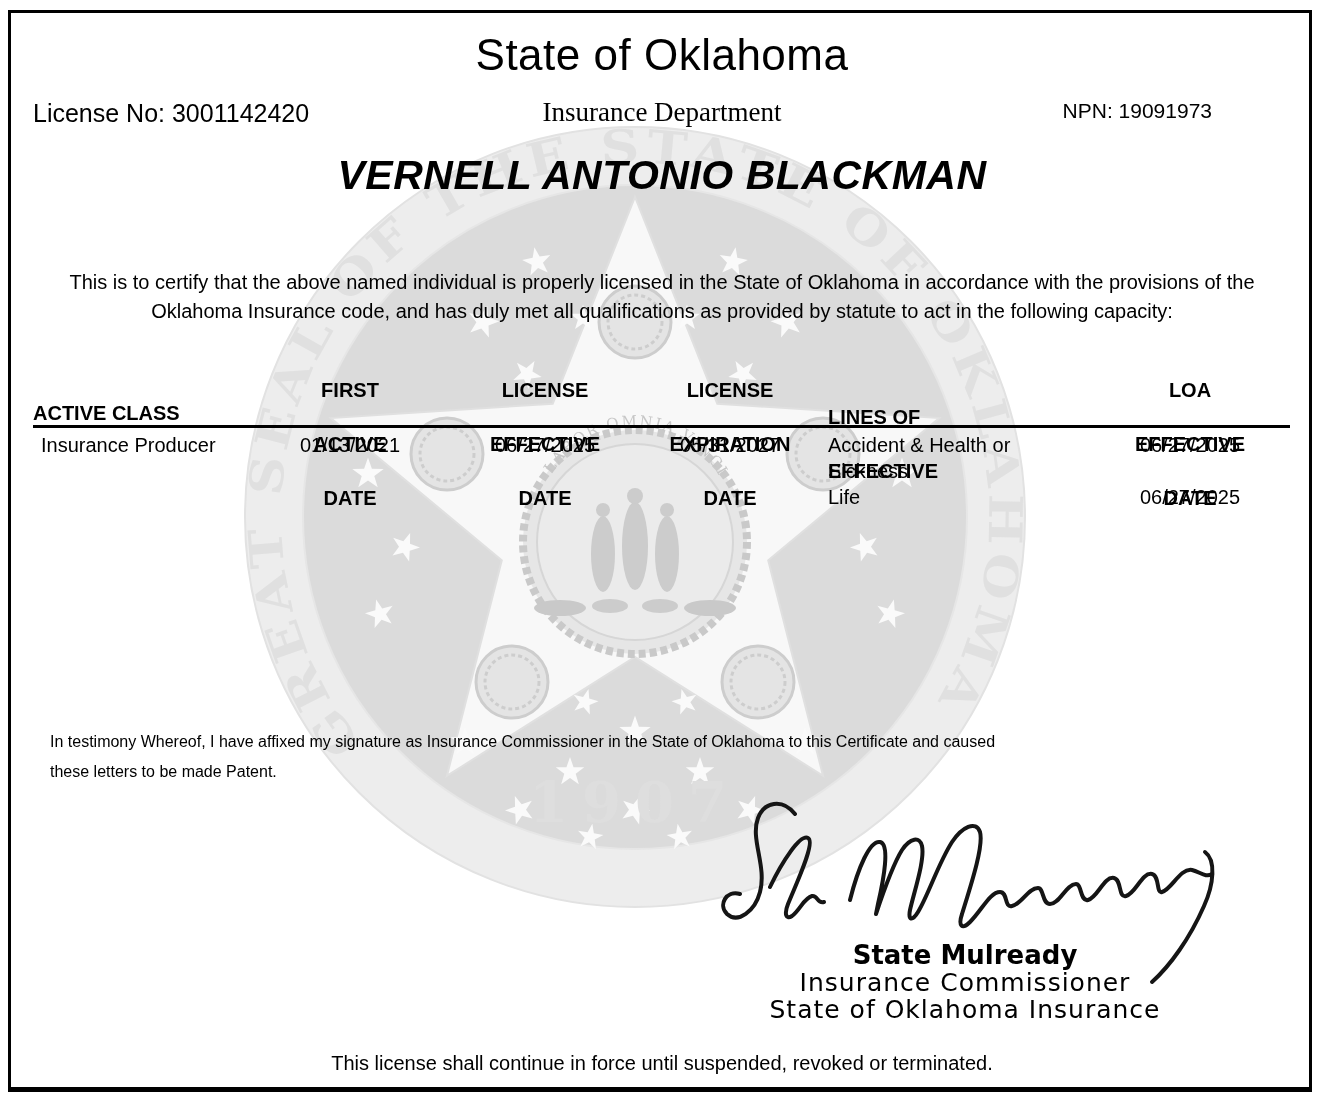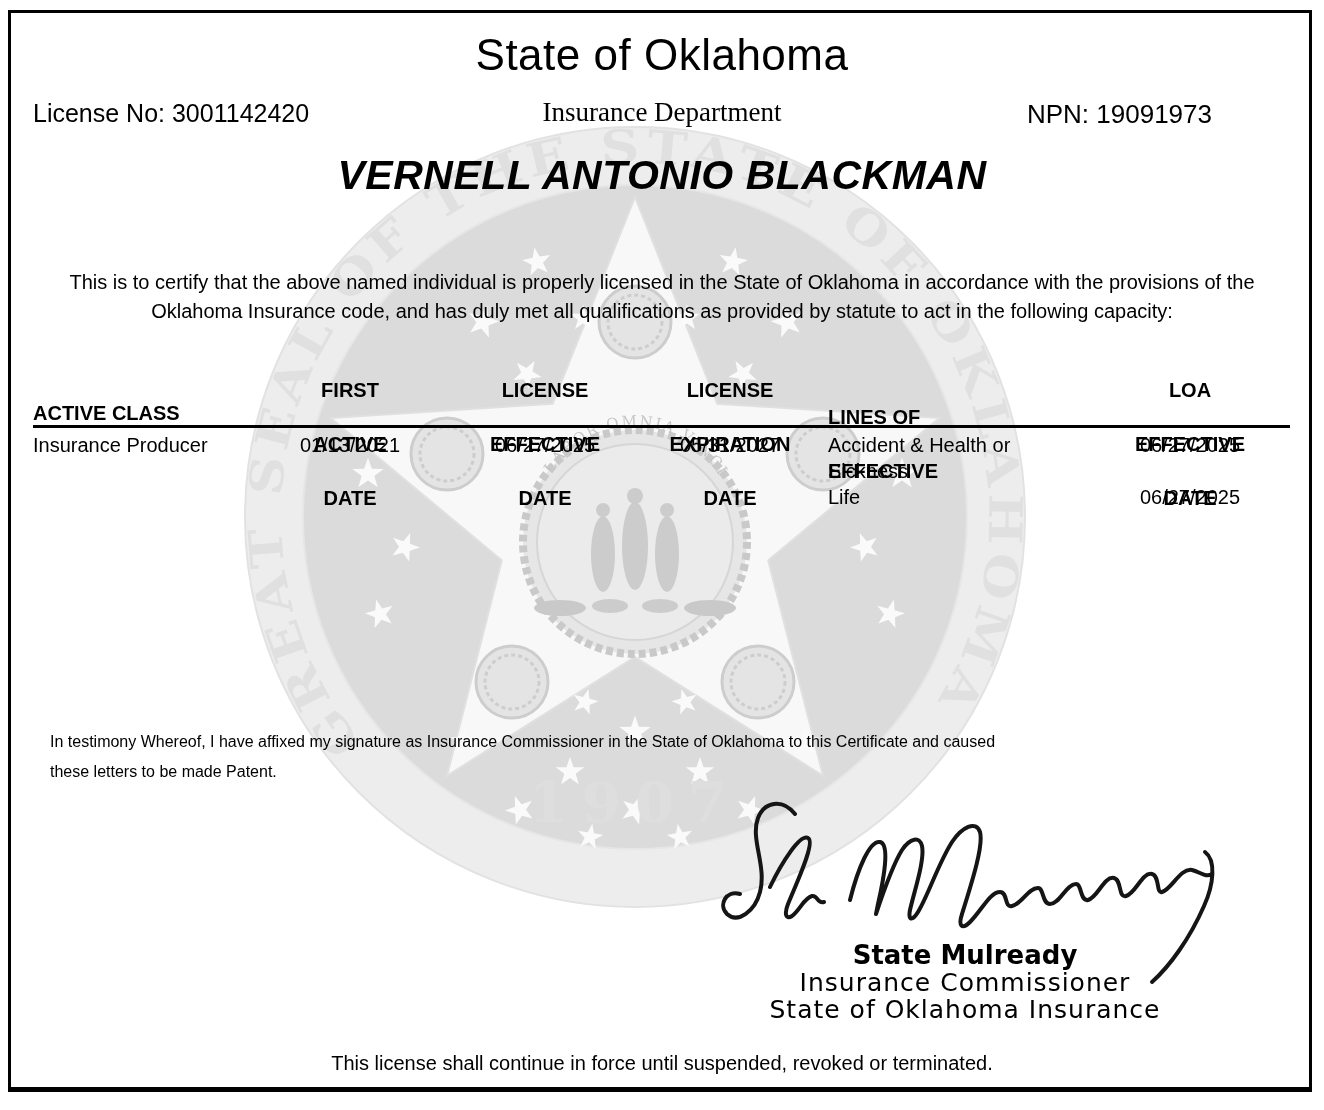--- a/index.html
+++ b/index.html
@@ -11,21 +11,21 @@
     position:absolute;left:8px;top:10px;right:12px;bottom:18px;
     border:3px solid #000;border-bottom-width:5px;
   }
   .watermark{position:absolute;left:240px;top:122px;width:790px;height:790px;}
   .title{
     position:absolute;left:0;right:0;top:30px;text-align:center;
     font-size:44px;letter-spacing:0.5px;
   }
   .subrow-left{position:absolute;left:33px;top:99px;font-size:25px;}
   .subrow-center{position:absolute;left:0;right:0;top:97px;text-align:center;font-size:27px;font-family:Liberation Serif, serif;}
-  .subrow-right{position:absolute;right:112px;top:99px;font-size:26px;margin-left:14px;}
+  .subrow-right{position:absolute;right:112px;top:99px;font-size:21px;margin-left:14px;}
   .licensee{
     position:absolute;left:0;right:0;top:152px;text-align:center;
     font-size:41px;font-weight:bold;font-style:italic;letter-spacing:0.5px;
   }
   .cert-text{
     position:absolute;left:33px;width:1258px;top:268px;text-align:center;
     font-size:20px;line-height:29px;
   }
   .cert-text span{display:block;}
   .tbl{position:absolute;left:33px;top:348px;width:1257px;height:160px;}
@@ -33,21 +33,21 @@
   .th.c{text-align:center;}
   .th-class{left:0;top:52px;}
   .th-first{left:237px;width:160px;top:2px;}
   .th-eff{left:432px;width:160px;top:2px;}
   .th-exp{left:607px;width:180px;top:2px;}
   .th-auth{left:795px;top:29px;}
   .th-loa{left:1077px;width:160px;top:2px;}
   .tbl-rule{position:absolute;left:0;right:0;top:77px;height:3px;background:#000;}
   .td{position:absolute;font-size:20px;line-height:26px;top:84px;}
   .td.c{text-align:center;}
-  .td-class{left:0;}
+  .td-class{left:8px;}
   .td-first{left:237px;width:160px;}
   .td-eff{left:432px;width:160px;}
   .td-exp{left:607px;width:180px;}
   .td-auth{left:795px;width:215px;}
   .td-loa{left:1077px;width:160px;}
   .loa-slot-tall{height:52px;}
   .testimony{
     position:absolute;left:50px;width:1260px;top:727px;
     font-size:16px;line-height:30px;
   }

